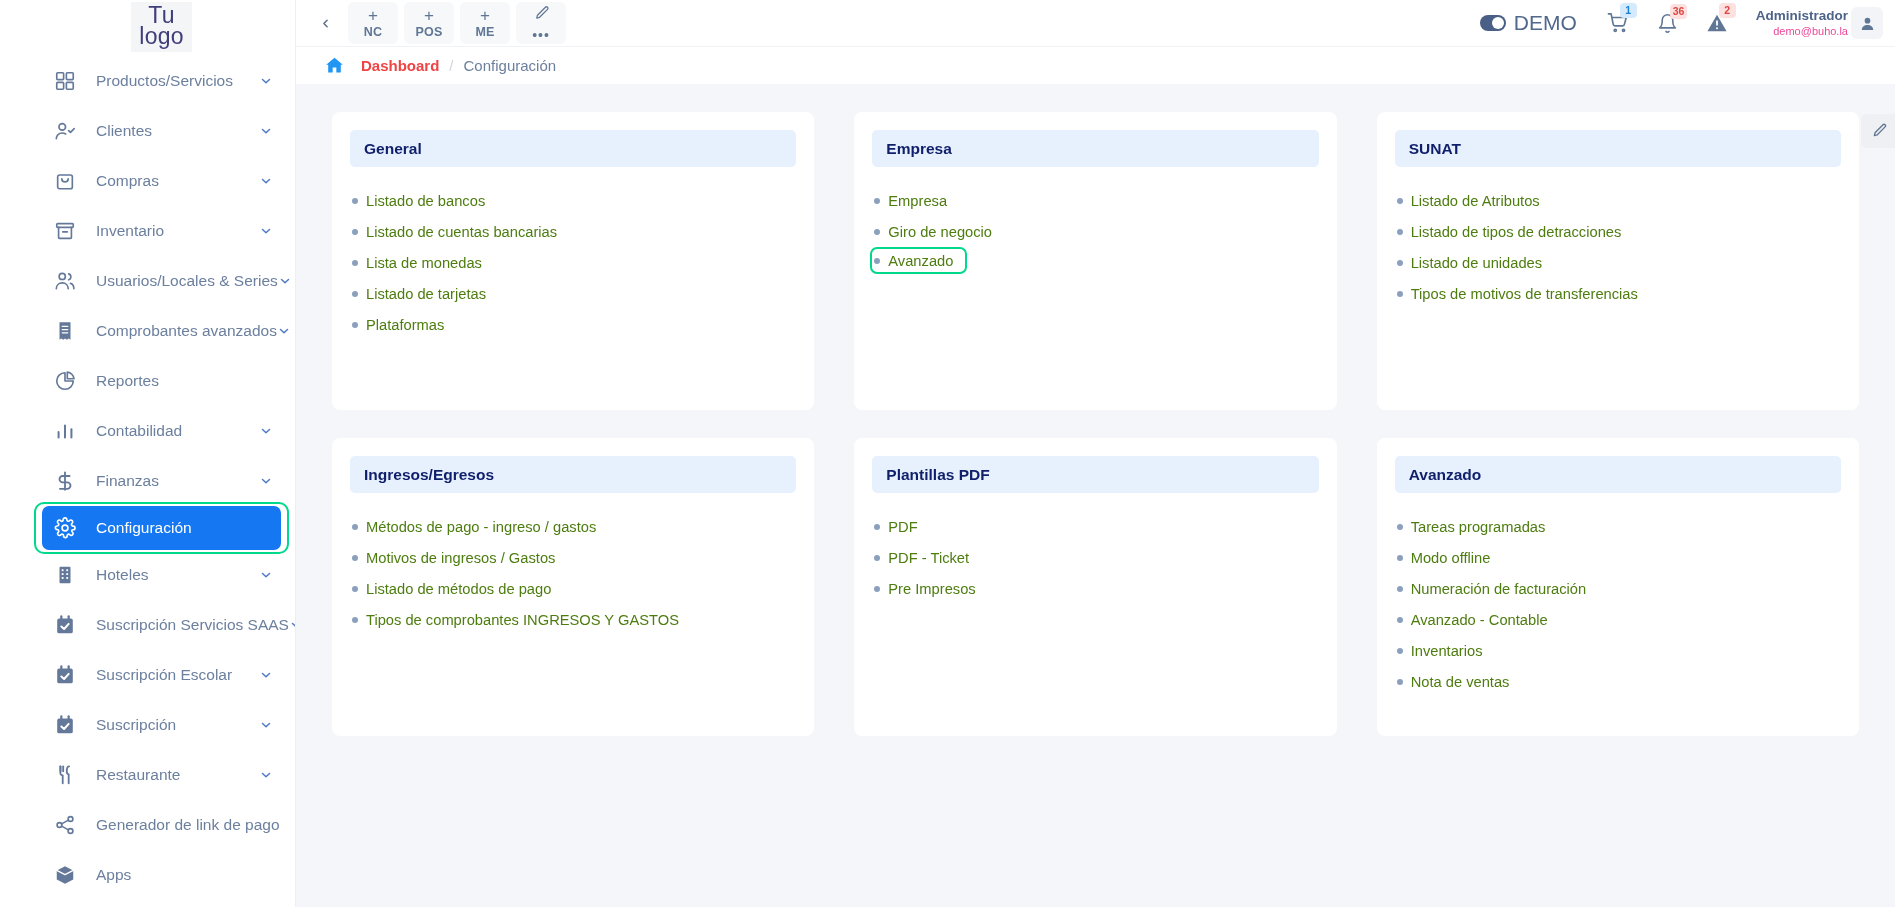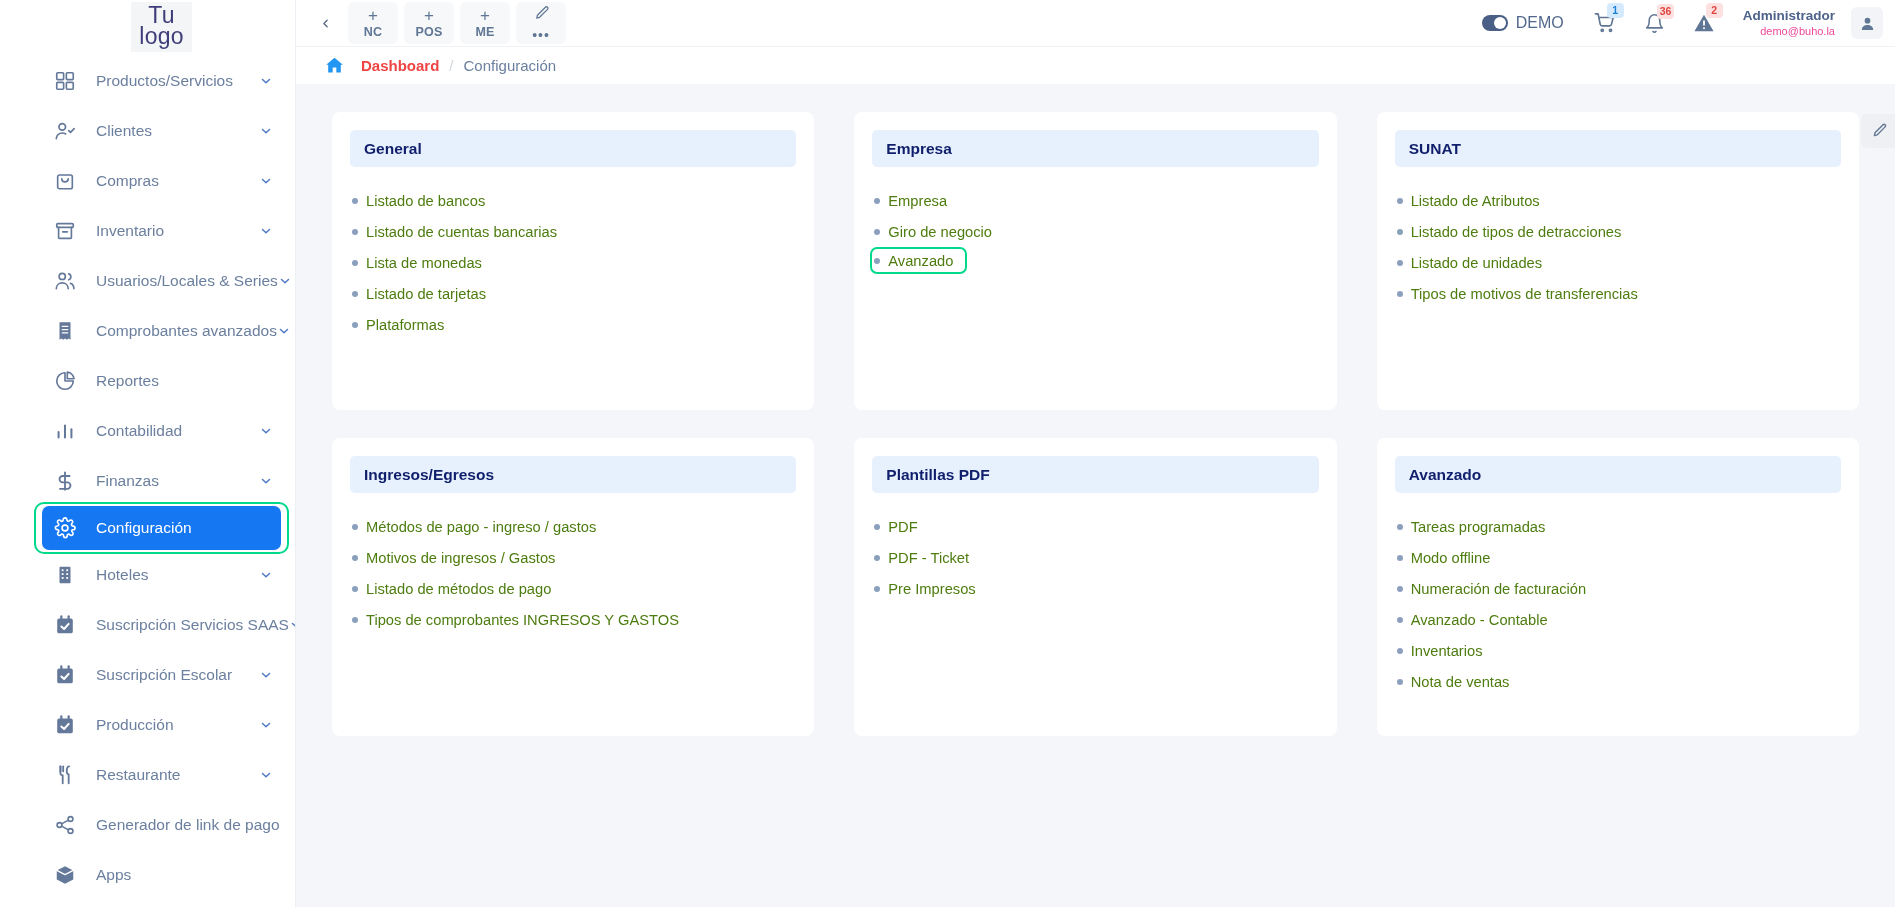--- a/index.html
+++ b/index.html
@@ -83,32 +83,32 @@
     display: flex; align-items: center; gap: 8px; cursor: pointer; margin-right: 30px;
   }
   .toggle-pill {
     width: 26px; height: 16px; border-radius: 9px; background: #4a5f85;
     position: relative; display: inline-block;
   }
   .toggle-pill::after {
     content: ""; position: absolute; right: 2px; top: 2px;
     width: 12px; height: 12px; border-radius: 50%; background: #ffffff;
   }
-  .demo-label { color: #51688d; font-size: 16px; }
+  .demo-label { color: #51688d; font-size: 21px; }
 
   .icon-badge { position: relative; margin-right: 28px; cursor: pointer; display: flex; align-items: center; }
   .icon-badge .bdg {
     position: absolute; top: -9px; left: 13px; min-width: 17px; height: 15px;
     border-radius: 4px; font-size: 10.5px; line-height: 15px; text-align: center;
     padding: 0 3px; font-weight: 600;
   }
   .bdg.blue { background: #d5eafd; color: #1b7fd4; }
   .bdg.red  { background: #fde0e0; color: #e0453f; }
 
-  .user-block { display: flex; align-items: center; gap: 16px; cursor: pointer; }
+  .user-block { display: flex; align-items: center; gap: 3px; cursor: pointer; }
   .user-text { text-align: right; line-height: 1.22; }
   .user-name { font-size: 13.5px; font-weight: 700; color: #4d6punk; color: #4d638a; }
   .user-mail { font-size: 11px; color: #ec4899; }
   .avatar {
     width: 32px; height: 32px; border-radius: 6px; background: #f2f4f7;
     display: flex; align-items: center; justify-content: center; color: #5f7694;
   }
 
   .breadcrumb-bar {
     height: 38px; background: #ffffff; border-top: 1px solid #f0f2f5;
@@ -390,21 +390,21 @@
         <div class="nav-slot">
           <div class="nav-item">
             <span class="ic">
               <svg width="22" height="22" viewBox="0 0 24 24" fill="none" stroke="currentColor" stroke-width="1.8" stroke-linecap="round" stroke-linejoin="round">
                 <rect x="3.5" y="5" width="17" height="16" rx="2" fill="currentColor" stroke="none"></rect>
                 <line x1="8" y1="2.5" x2="8" y2="6.5" stroke="currentColor" stroke-width="2.4"></line>
                 <line x1="16" y1="2.5" x2="16" y2="6.5" stroke="currentColor" stroke-width="2.4"></line>
                 <polyline points="8 13.6 11 16.4 16 10.8" stroke="#ffffff" stroke-width="2.2" fill="none"></polyline>
               </svg>
             </span>
-            <span class="lbl">Producción</span>
+            <span class="lbl">Suscripción</span>
             <span class="chev">
               <svg width="14" height="14" viewBox="0 0 24 24" fill="none" stroke="#4f7bc4" stroke-width="2.6" stroke-linecap="round" stroke-linejoin="round">
                 <polyline points="6 9.5 12 15 18 9.5"></polyline>
               </svg>
             </span>
           </div>
         </div>
         <div class="nav-slot">
           <div class="nav-item">
             <span class="ic">

